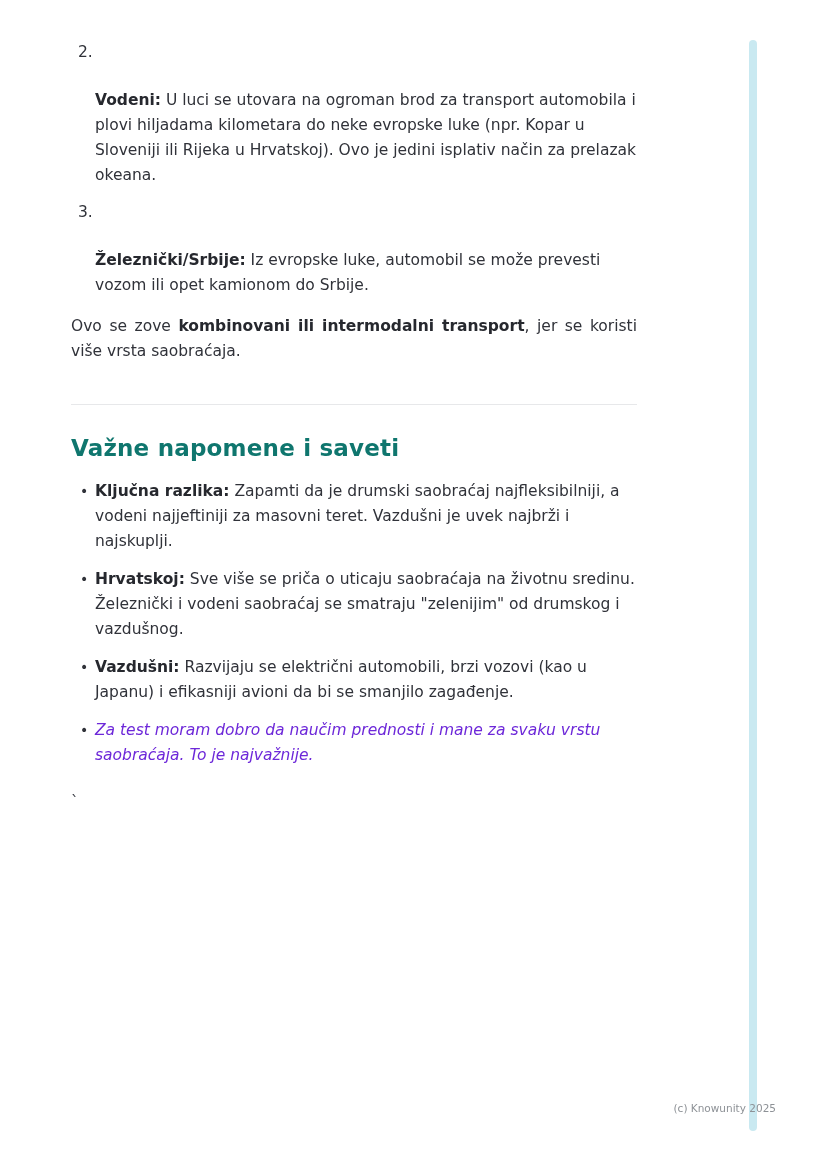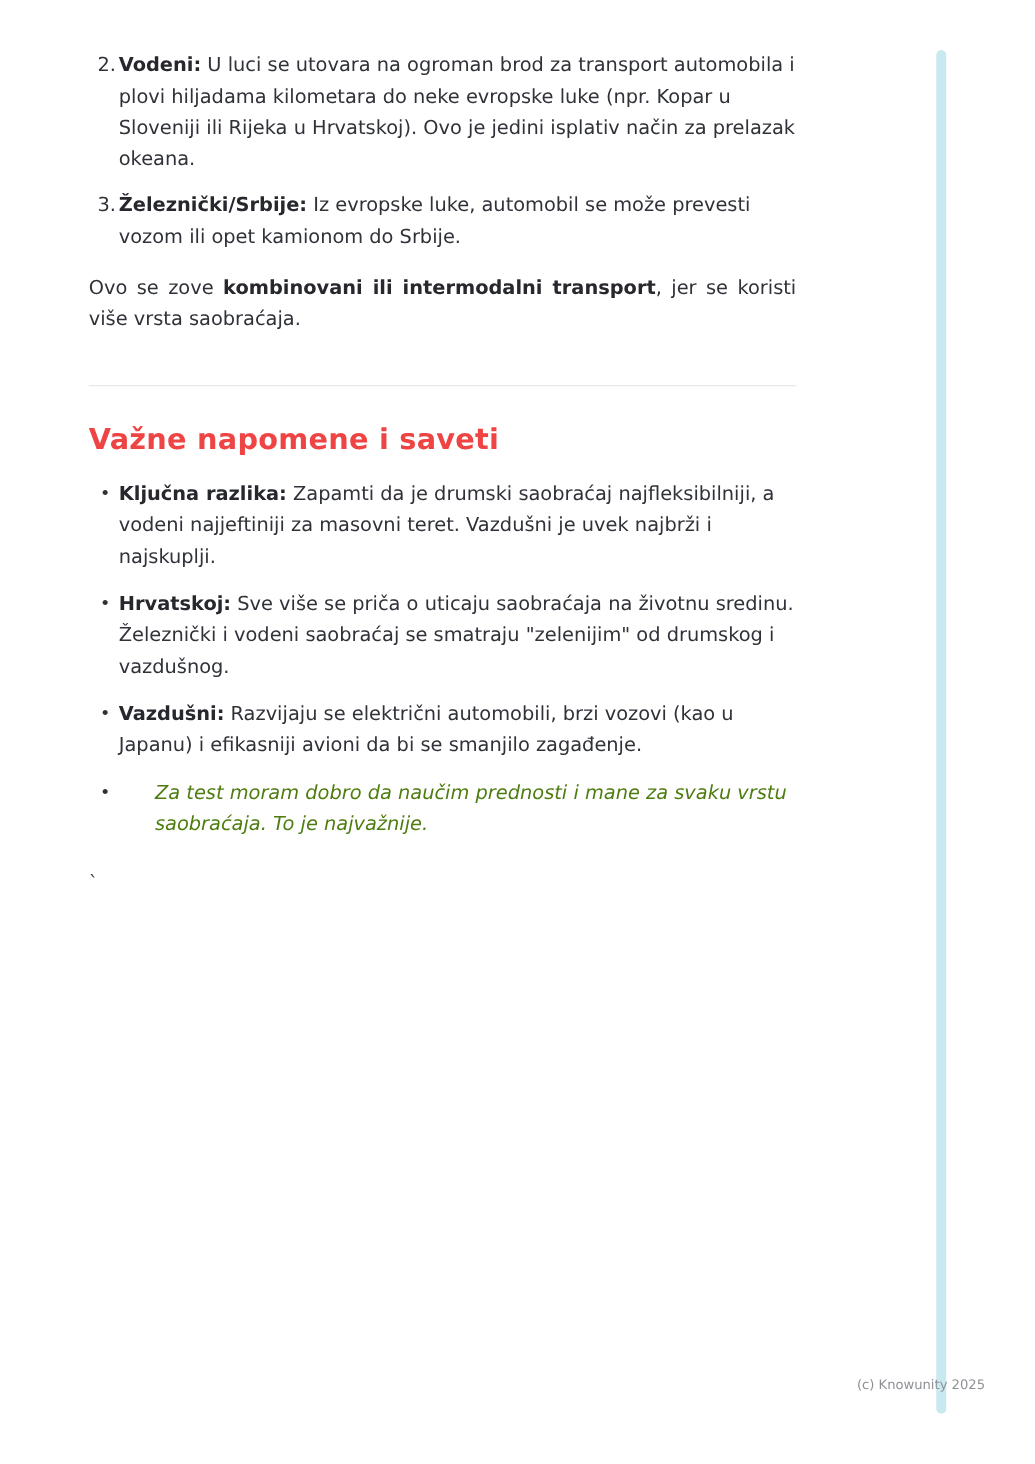--- a/index.html
+++ b/index.html
@@ -23,21 +23,21 @@
     line-height: 25px;
   }
   
   .olist { display: flex; flex-direction: column; gap: 12px; }
   .olist-item { display: flex; }
   .olist-num {
     flex: 0 0 24px;
     text-align: left;
     padding-left: 7px;
   }
-  .olist-body { flex: 1; }
+  .olist-body { flex: 1; margin-top: 48px; }
   strong { font-weight: bold; color: #26282e; }
   
   .para {
     margin-top: 16px;
     text-align: justify;
   }
   
   .divider {
     margin-top: 40px;
     border: none;
@@ -54,40 +54,40 @@
   }
   
   .blist { margin-top: 16px; display: flex; flex-direction: column; gap: 13px; }
   .blist-item { display: flex; }
   .bullet-marker {
     flex: 0 0 24px;
     padding-left: 9px;
     font-size: 14px;
   }
   .blist-body { flex: 1; }
-  .note-italic { font-style: italic; color: #4d7c0f; margin-left: 29px; }
+  .note-italic { font-style: italic; color: #6d28d9; }
   .stray {
     margin-top: 22px;
     font-size: 15px;
     color: #3a3d45;
   }
   
   .edge-stripe {
     position: absolute;
     top: 40px;
     left: 749px;
     width: 8px;
     height: 1091px;
     border-radius: 4px;
   }
   
   .footer-credit {
     position: absolute;
     top: 1102px;
-    left: 12px;
+    left: 0;
     width: 776px;
     text-align: right;
     font-size: 10.5px;
     color: #8d9196;
     z-index: 2;
   }
 </style>
 </head>
 <body>
 
@@ -106,21 +106,21 @@
         <span class="olist-num">3.</span>
         <span class="olist-body"><strong>Železnički/Srbije:</strong><span> Iz evropske luke, automobil se može prevesti vozom ili opet kamionom do Srbije.</span></span>
       </div>
 
     </div>
 
     <p class="para"><span>Ovo se zove </span><strong>kombinovani ili intermodalni transport</strong><span>, jer se koristi više vrsta saobraćaja.</span></p>
 
     <hr class="divider">
 
-    <h2 class="section-heading" id="heading" style="color: #ef4444;">Važne napomene i saveti</h2>
+    <h2 class="section-heading" id="heading" style="color: #0f766e;">Važne napomene i saveti</h2>
 
     <div class="blist">
 
       <div class="blist-item">
         <span class="bullet-marker">•</span>
         <span class="blist-body"><strong>Ključna razlika:</strong><span> Zapamti da je drumski saobraćaj najfleksibilniji, a vodeni najjeftiniji za masovni teret. Vazdušni je uvek najbrži i najskuplji.</span></span>
       </div>
 
       <div class="blist-item">
         <span class="bullet-marker">•</span>

